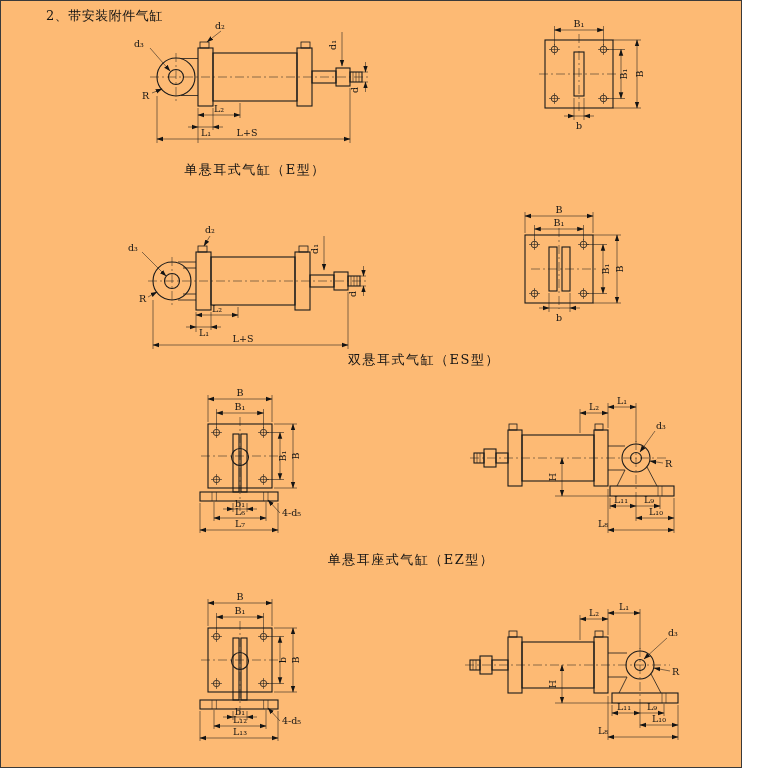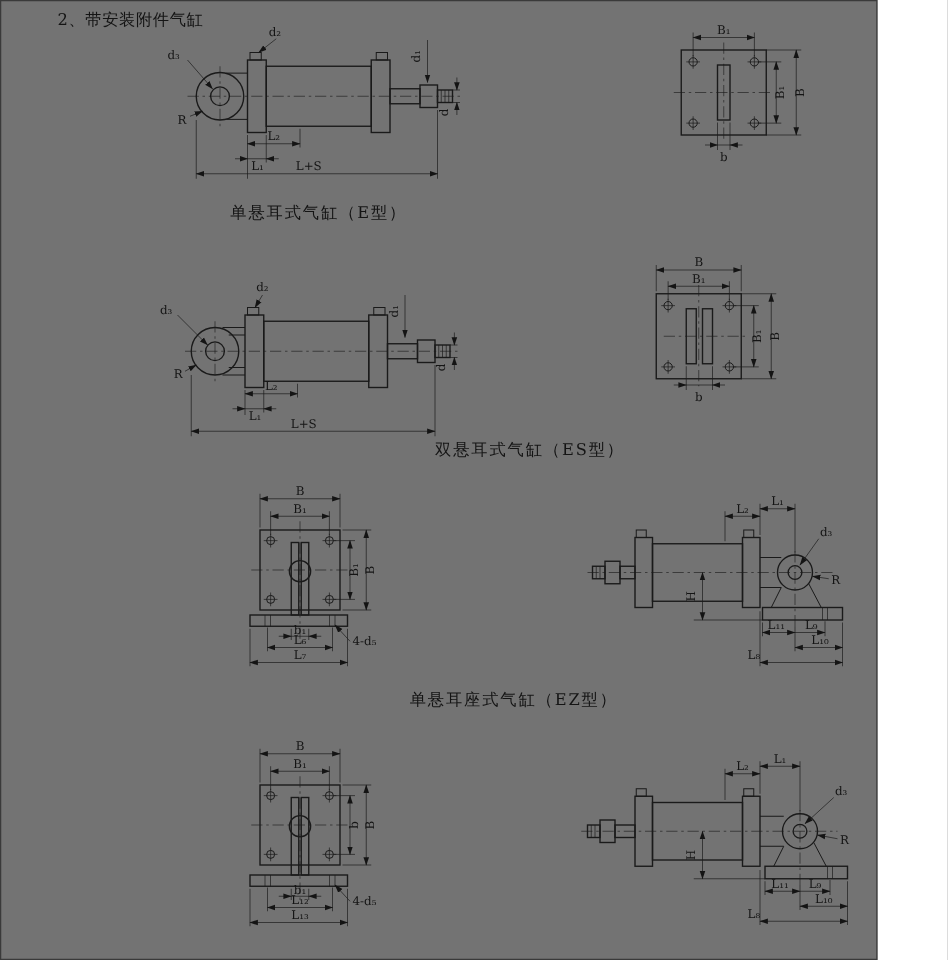--- a/index.html
+++ b/index.html
@@ -1,19 +1,20 @@
 <!DOCTYPE html>
 <html><head>
 <meta charset="utf-8">
 <style>
   html,body { margin:0; padding:0; background:#fff; }
   .page {
-    position:relative; width:702px; height:768px; background:#737373;
+    position:relative; width:702px; height:768px; background:#fdba74;
     outline:1px solid #3a3a3a; outline-offset:-1px; overflow:hidden;
     font-family:"DejaVu Serif", serif;
+    padding-left:40px;
   }
   svg { position:absolute; left:0; top:0; display:block; }
   text { fill:#141414; }
   .ttl { font-family:"DejaVu Serif", serif; font-size:13px; letter-spacing:.5px; }
   .cap { font-family:"DejaVu Serif", serif; font-size:13px; letter-spacing:1.5px; }
   .lbl { font-family:"DejaVu Serif", serif; font-size:9.5px; }
   .ol  { fill:none; stroke:#1a1a1a; stroke-width:1.1; }
   .ol2 { fill:none; stroke:#1a1a1a; stroke-width:.8; }
   .thin{ fill:none; stroke:#1a1a1a; stroke-width:.55; }
   .cl  { fill:none; stroke:#1a1a1a; stroke-width:.5; stroke-dasharray:9 3 2 3; }

